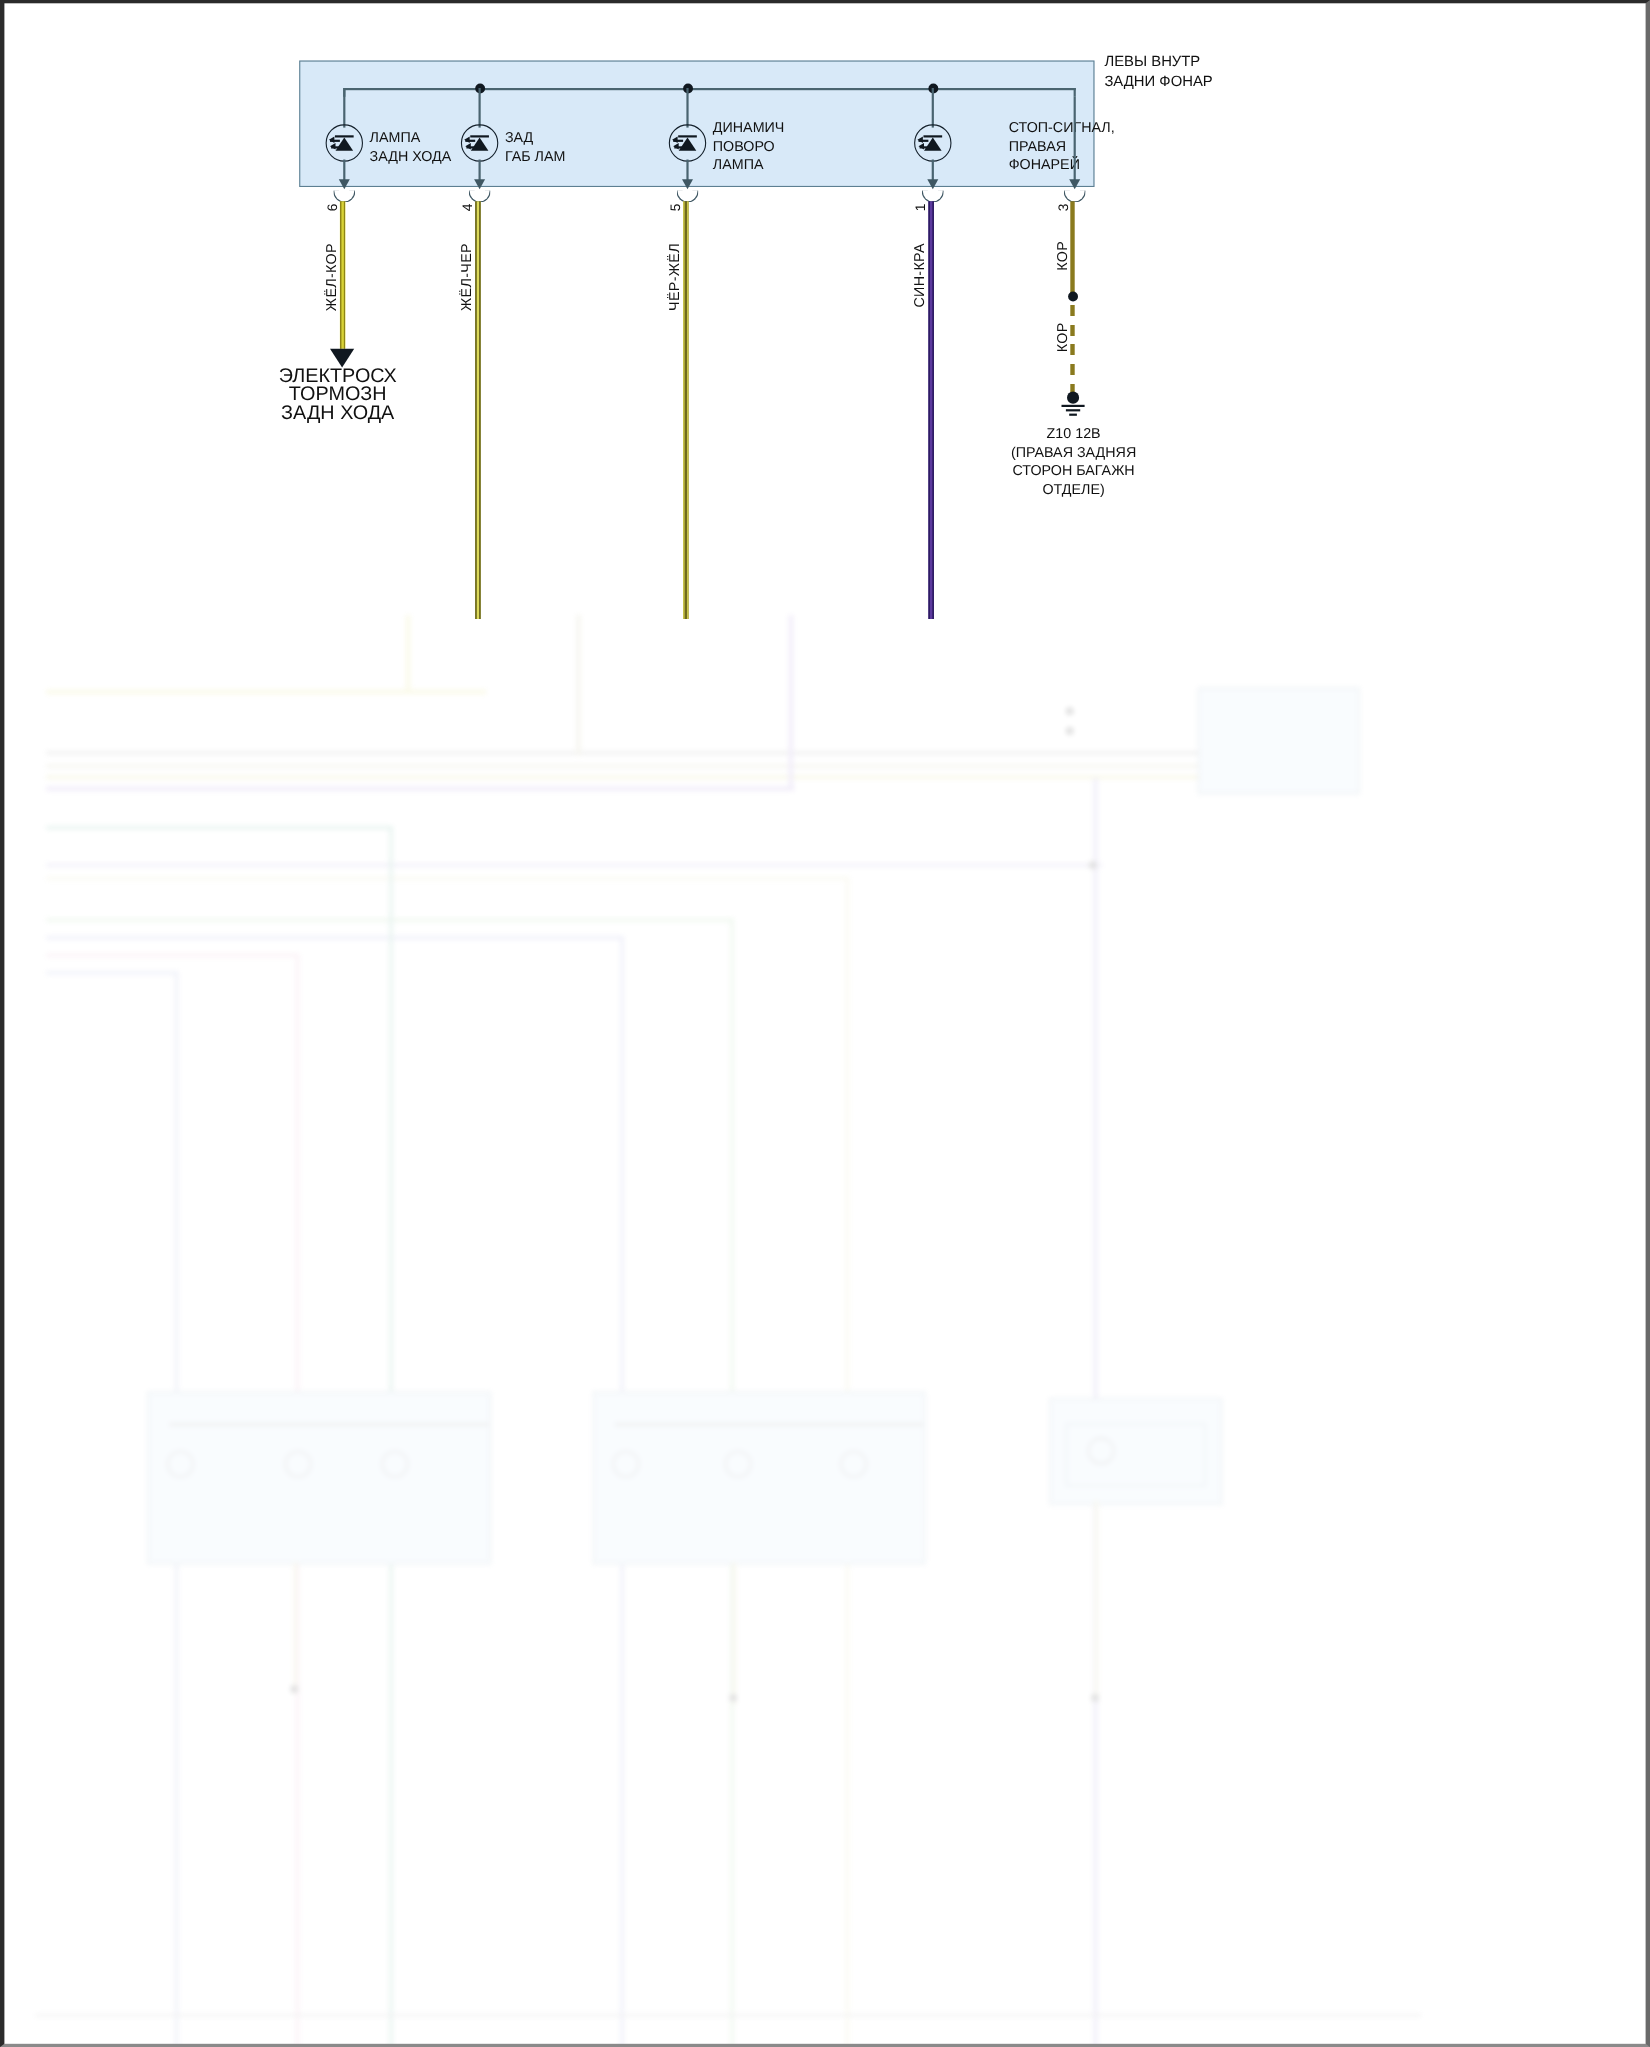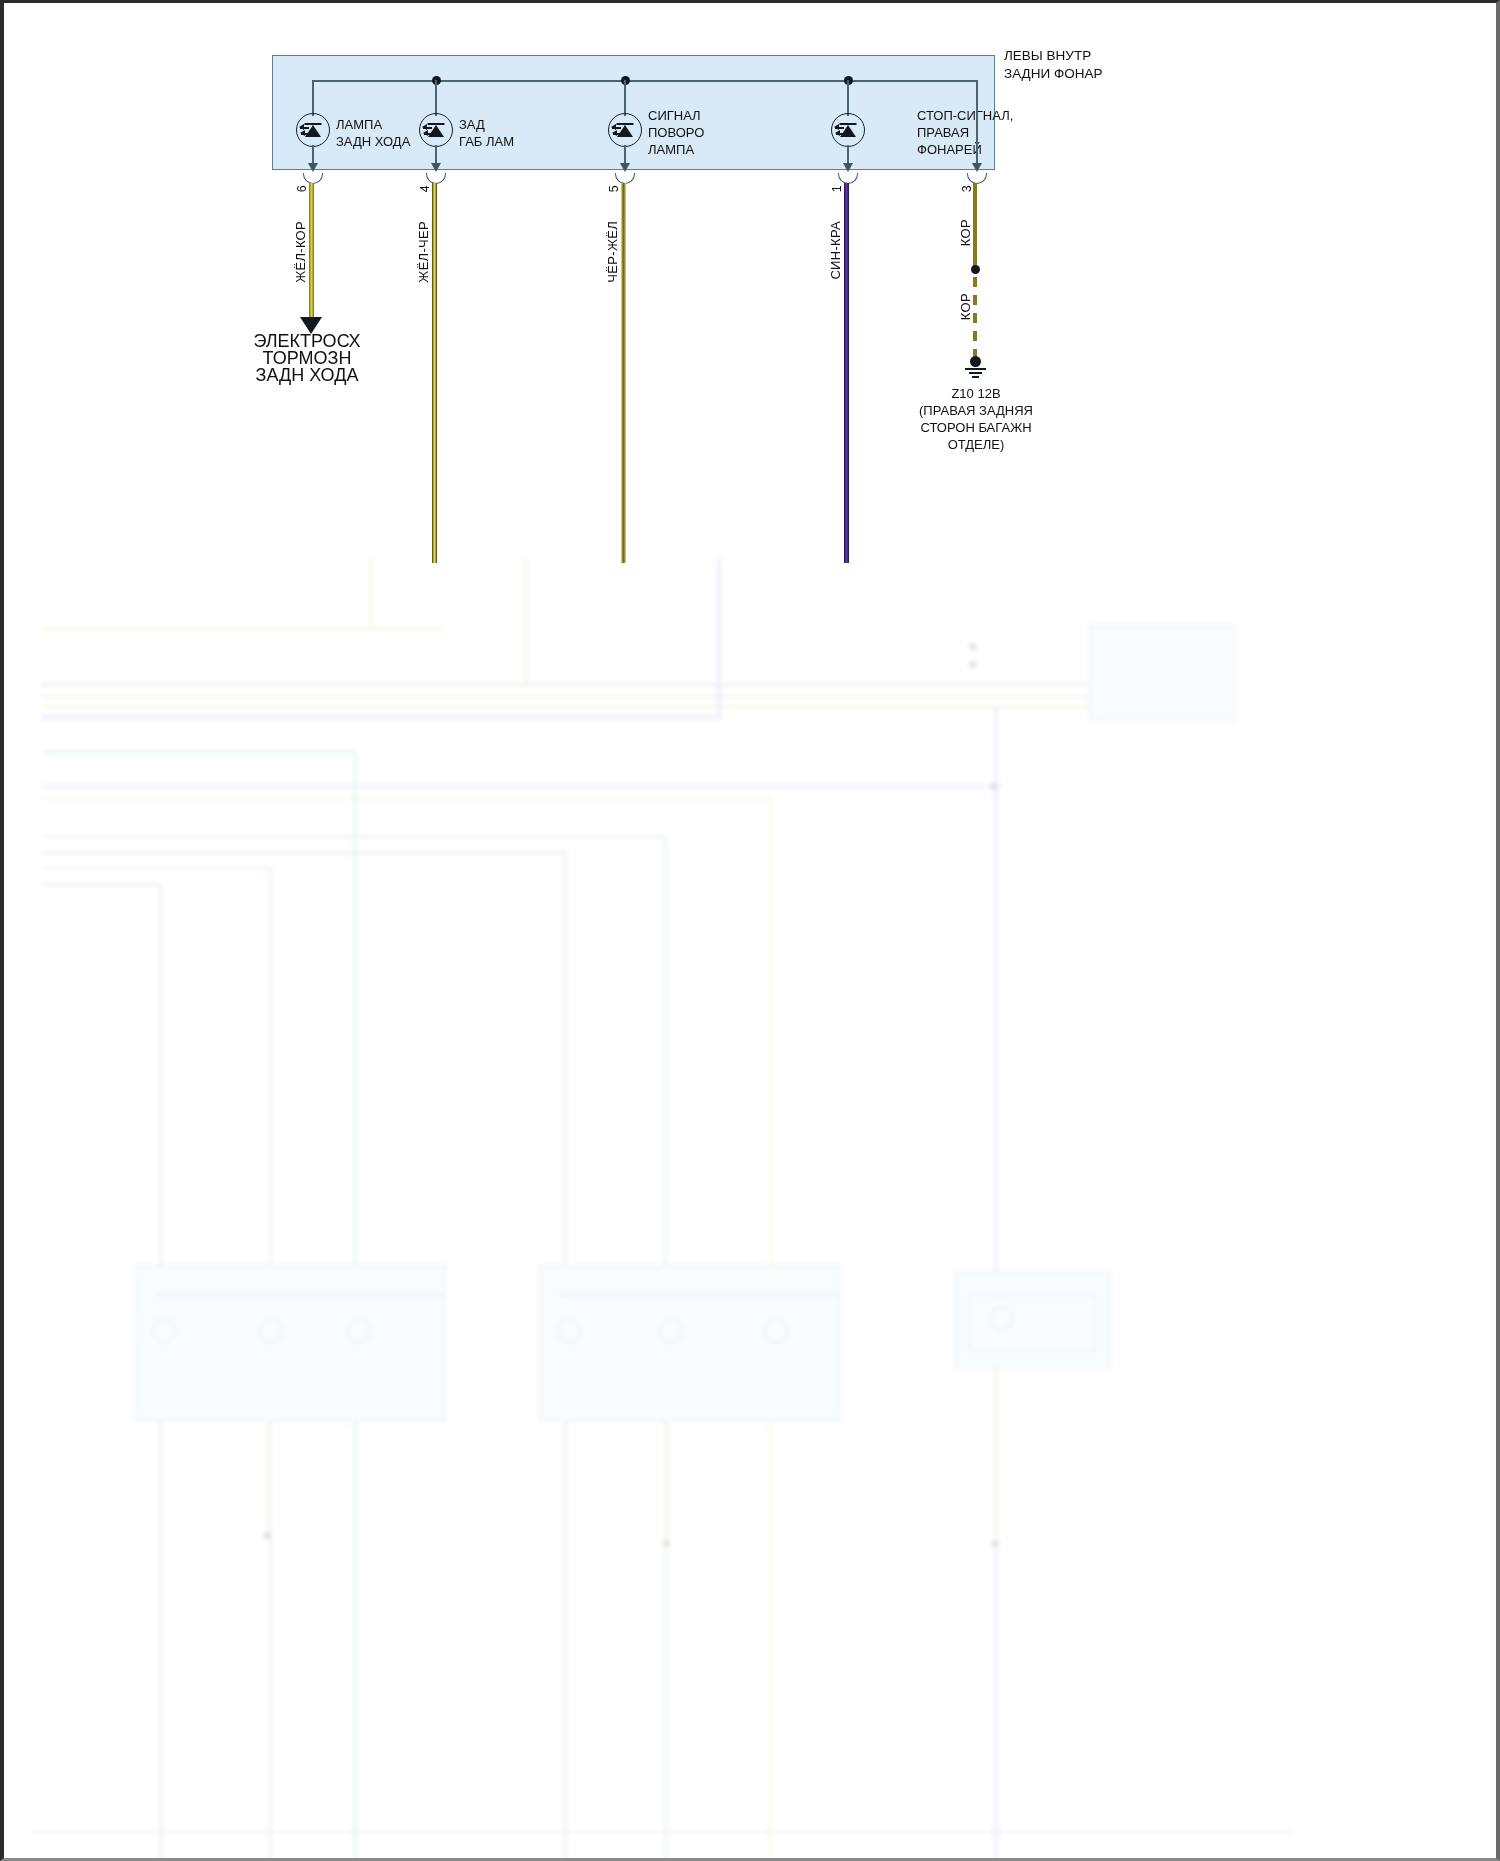--- a/index.html
+++ b/index.html
@@ -325,21 +325,21 @@
     <div class="busline" style="left:620px;top:77px;width:2.2px;height:36px;"></div>
     <div class="lamp" style="left:604px;top:110px;">
       <span class="bar"></span>
         <span class="tri"></span>
         <span class="ar1"></span>
         <span class="ar2"></span>
     </div>
     <div class="busline" style="left:620px;top:142px;width:2.2px;height:22px;"></div>
     <div class="downarrow" style="left:616px;top:160px;"></div>
     <div class="lamp-label" style="left:644px;top:104px;">
-      <div>СИГНАЛ</div>
+      <div>ДИНАМИЧ</div>
       <div>ПОВОРО</div>
       <div>ЛАМПА</div>
     </div>
 
     <div class="busline" style="left:843px;top:77px;width:2.2px;height:36px;"></div>
     <div class="lamp" style="left:827px;top:110px;">
       <span class="bar"></span>
         <span class="tri"></span>
         <span class="ar1"></span>
         <span class="ar2"></span>

